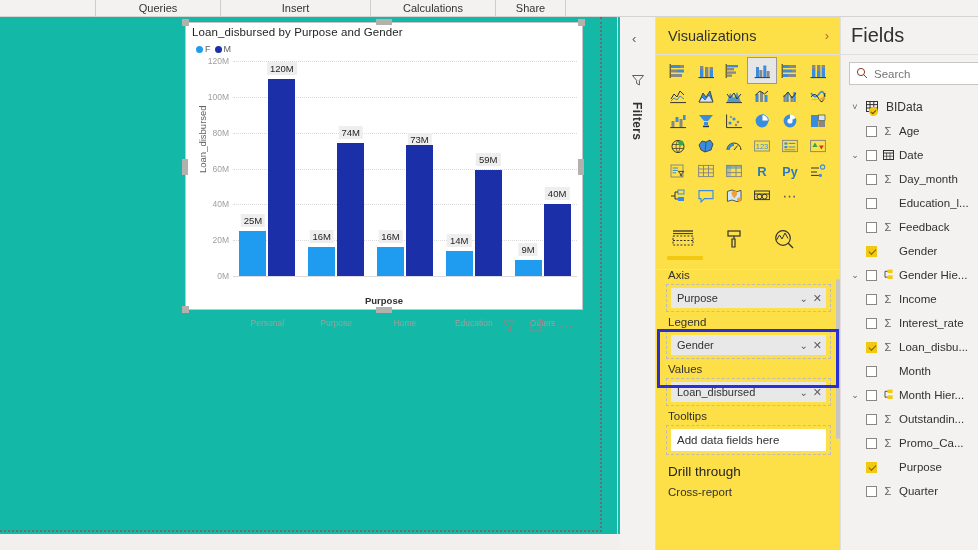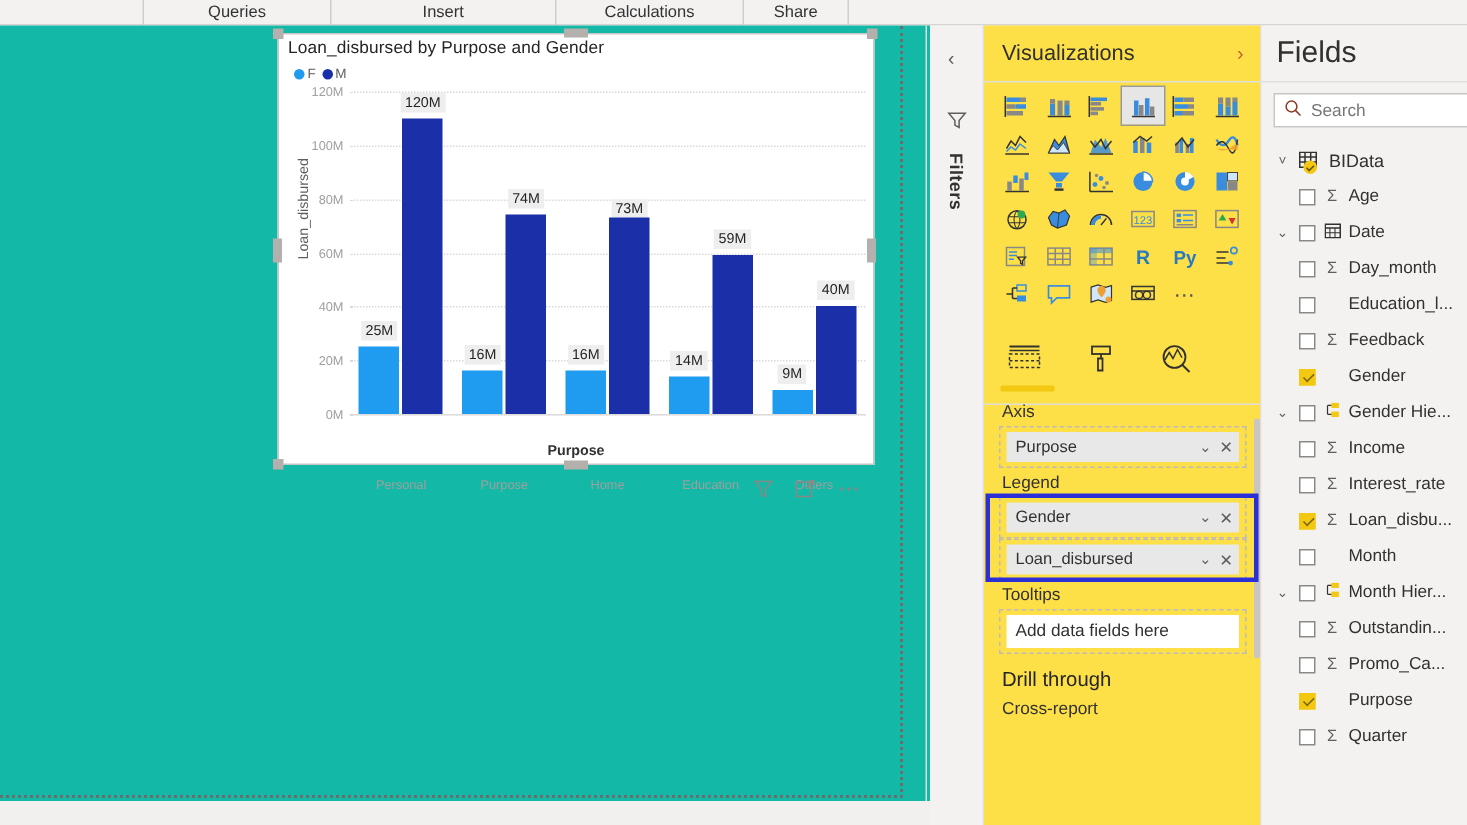--- a/index.html
+++ b/index.html
@@ -709,20 +709,21 @@
 
       <div class="well-label">Legend</div>
       <div class="well-box">
         <div class="chip">
           <span class="nm">Gender</span>
           <span class="cv">⌄</span>
           <span class="cx">✕</span>
         </div>
       </div>
 
+      <div class="well-label">Values</div>
       <div class="well-box">
         <div class="chip">
           <span class="nm">Loan_disbursed</span>
           <span class="cv">⌄</span>
           <span class="cx">✕</span>
         </div>
       </div>
 
       <div class="well-label">Tooltips</div>
       <div class="well-box">

